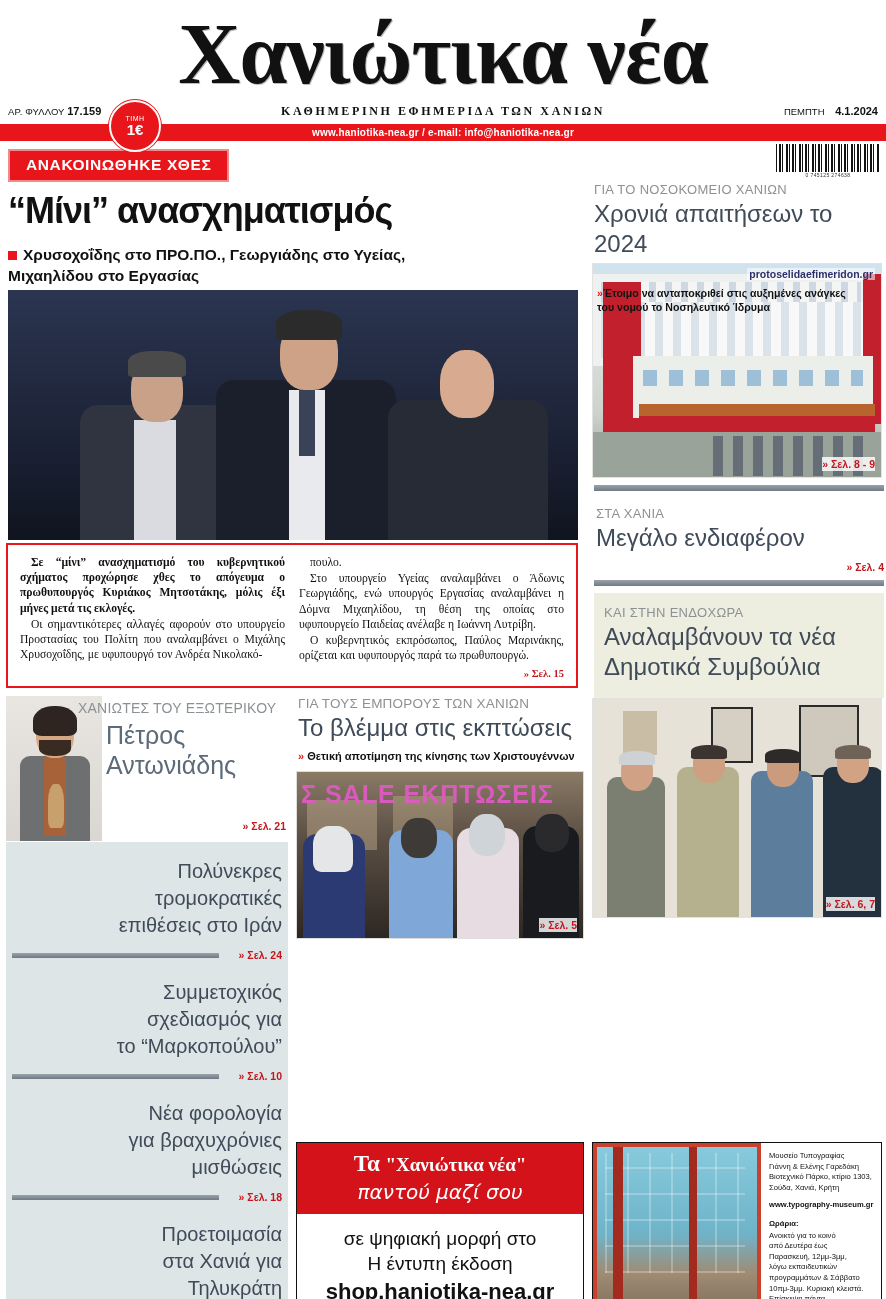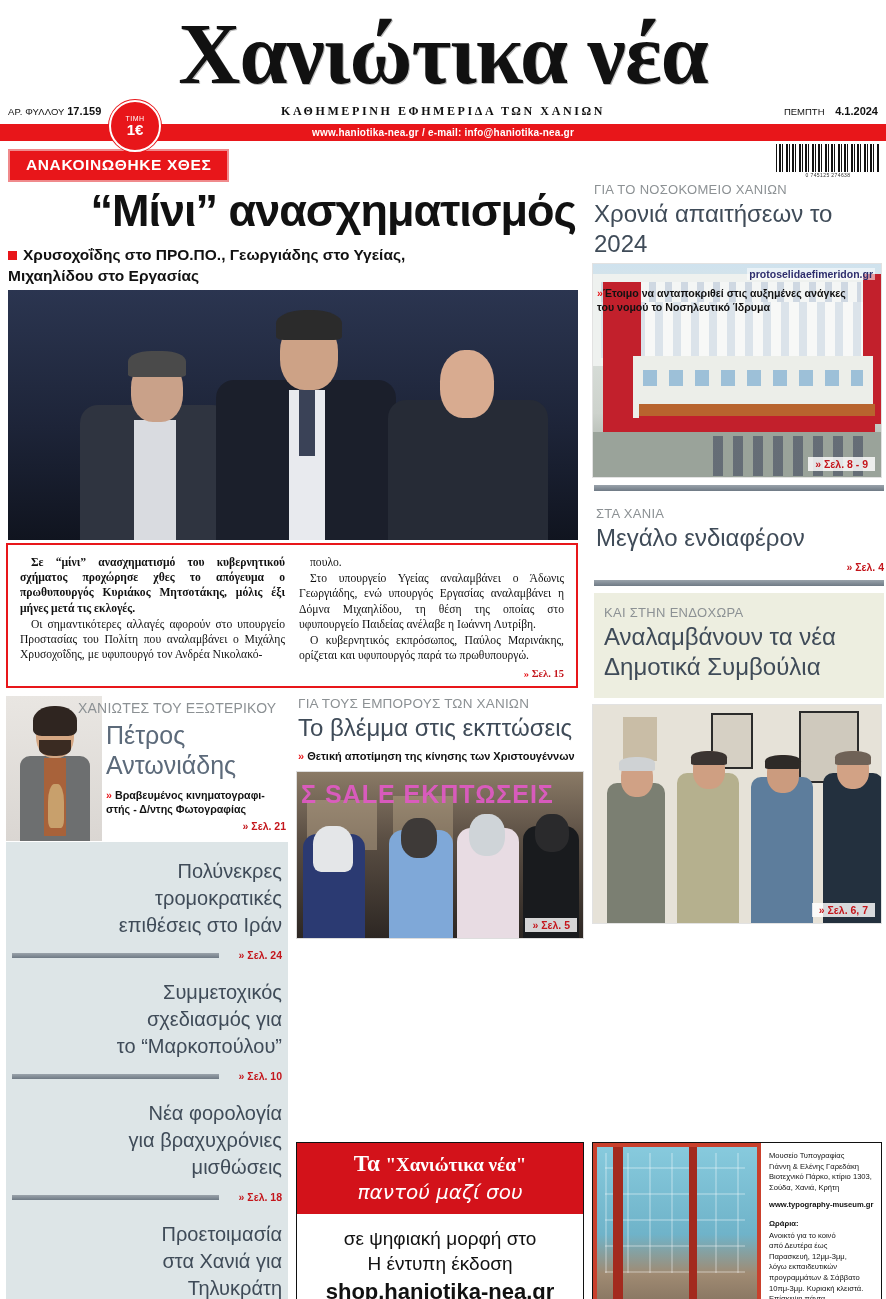--- a/index.html
+++ b/index.html
@@ -87,22 +87,22 @@
     z-index:5;
   }
 
   
   .body-area { position:absolute; top:180px; left:0; width:886px; height:1119px; }
 
   
   .lead { position:absolute; left:0; top:0; width:584px; }
   .lead-headline {
     font-family:"Liberation Sans", sans-serif;
-    font-weight:bold; font-size:45px; line-height:50px;
-    letter-spacing:-1px; color:#111; padding:6px 8px 0 8px;text-align:right;
+    font-weight:bold; font-size:36px; line-height:50px;
+    letter-spacing:-1px; color:#111; padding:6px 8px 0 8px;
   }
   .lead-sub {
     padding:8px 10px 0 8px;
     font-size:15.5px; font-weight:bold; line-height:21px; color:#111;
   }
   .lead-sub .sq {
     display:inline-block; width:9px; height:9px; background:#e8161a;
     margin-right:6px;
   }
   .lead-photo {
@@ -192,21 +192,21 @@
     overflow:hidden; border:1px solid #ddd;
   }
   .sale-text {
     position:absolute; top:8px; left:4px; right:4px;
     font-size:25px; font-weight:bold; color:#e05ac4;
     letter-spacing:1px; opacity:.93;
   }
   .pg-overlay {
     position:absolute; right:6px; bottom:6px;
     font-size:10.5px; font-weight:bold; color:#c4161c;
-    background:rgba(255,255,255,.82); padding:1px 7px;
+    background:rgba(255,255,255,.82); padding:1px 0;
   }
 
   
   .ad-shop {
     position:absolute; left:296px; top:962px; width:288px; height:332px;
     border:1px solid #111; background:#fff; overflow:hidden;
   }
   .ad-shop-top { background:#d3121a; padding:8px 6px 10px 6px; text-align:center; }
   .ad-shop-top .l1 {
     font-family:"Liberation Serif", serif; color:#fff; font-size:23px; font-weight:bold;
@@ -240,21 +240,21 @@
   }
   .photo-caption .ch { color:#e8161a; }
   .divider-bar { height:6px; background:linear-gradient(180deg,#9aa3ab,#6f7a85); margin:7px 2px; }
 
   .r-sect { padding:6px 2px 0 2px; position:relative; }
   .r-sect .sel { text-align:right; font-size:10.5px; font-weight:bold; color:#c4161c; margin-top:4px; }
   .r-endo {
     background:#edeee0; padding:10px 8px 12px 8px; margin:0 2px;
   }
   .grp-photo {
-    position:relative; width:290px; height:220px; margin-top:6px;
+    position:relative; width:290px; height:220px; 
     background:linear-gradient(180deg,#ddd8cd 0%,#cfc9bd 100%);
     overflow:hidden; border:1px solid #e2e2e2;
   }
 
   
   .ad-museum {
     position:absolute; left:592px; top:962px; width:290px; height:332px;
     background:#fff; border:1px solid #111; overflow:hidden; display:flex;
   }
   .mus-left { width:168px; position:relative; background:#c9402c; }
@@ -356,24 +356,20 @@
           <div style="position:absolute;left:38px;top:62px;width:22px;height:78px;background:#a8623a;"></div>
           <div style="position:absolute;left:30px;top:16px;width:38px;height:46px;background:#d5a783;border-radius:45%;"></div>
           <div style="position:absolute;left:27px;top:10px;width:44px;height:30px;background:#2f2520;border-radius:48% 48% 20% 20%;"></div>
           <div style="position:absolute;left:33px;top:44px;width:32px;height:16px;background:#3a2b22;border-radius:0 0 45% 45%;"></div>
           <div style="position:absolute;left:42px;top:88px;width:16px;height:44px;background:#c8a06c;border-radius:40% 40% 20% 20%;"></div>
         </div>
         <div class="person-kicker">ΧΑΝΙΩΤΕΣ ΤΟΥ ΕΞΩΤΕΡΙΚΟΥ</div>
         <div class="person-name">
           <span>Πέτρος</span><br>
           <span>Αντωνιάδης</span>
-        </div>
-        <div class="person-desc">
-          <span class="ch">»</span> <span>Βραβευμένος κινηματογραφι-</span>
-          <span>στής - Δ/ντης Φωτογραφίας</span>
         </div>
         <div class="person-sel">» <span>Σελ. 21</span></div>
       </div>
     </div>
 
     <div class="news-list">
 
       <div class="news-item">
         <div class="ttl">
           <span>Πολύνεκρες</span><br>

